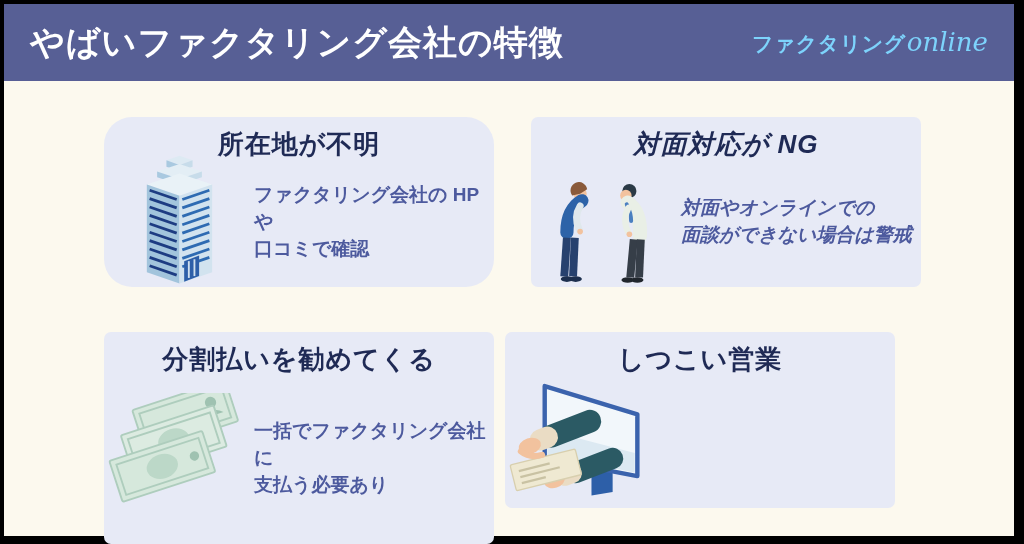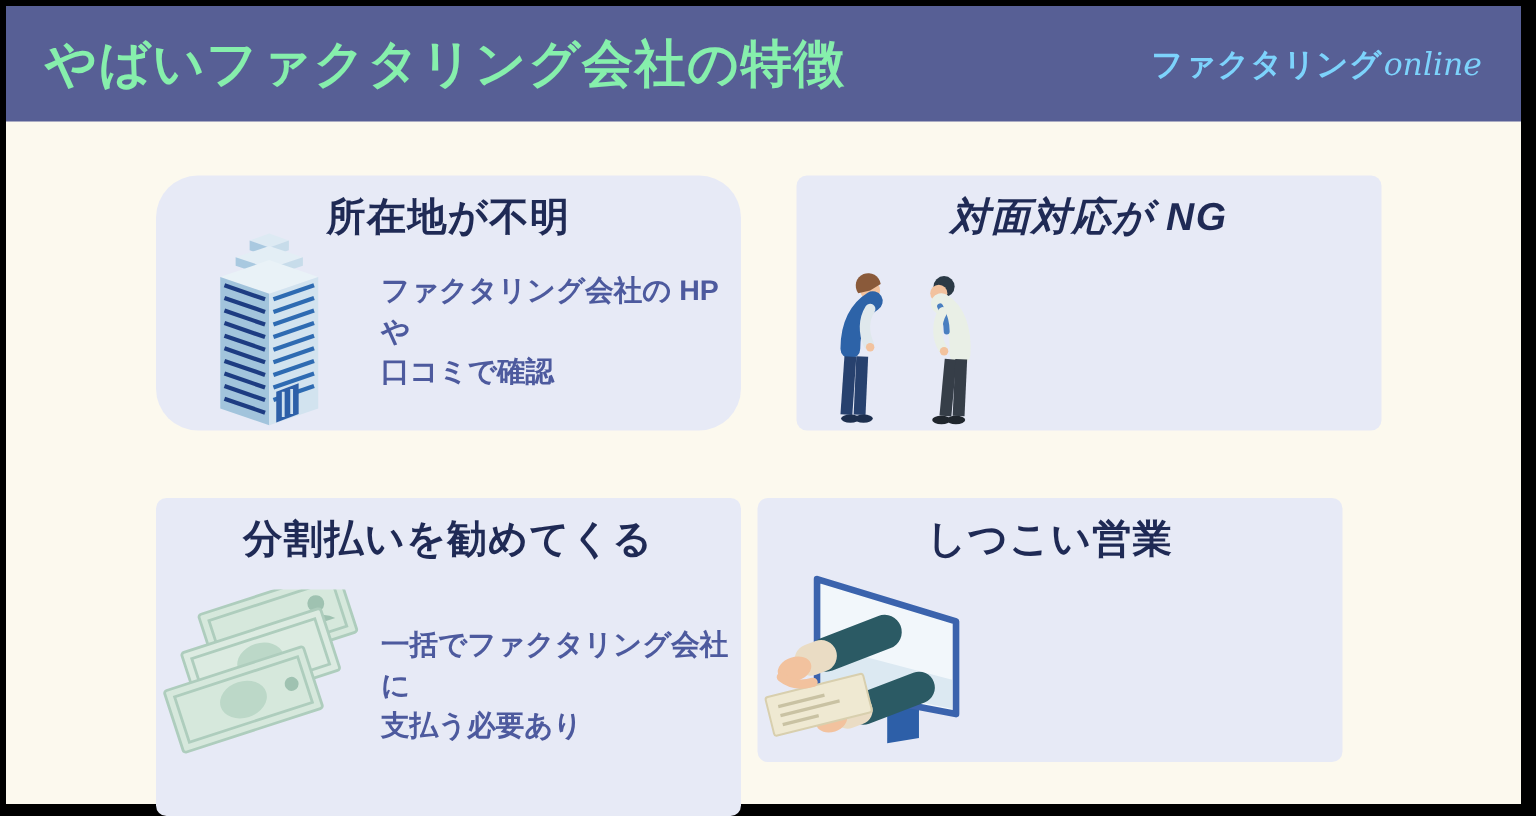--- a/index.html
+++ b/index.html
@@ -5,24 +5,24 @@
   html,body { margin:0; padding:0; }
   body { font-family:"Liberation Sans", sans-serif; }
 
   .stage { position:relative; width:1024px; height:544px; background:#000; overflow:hidden; }
   .inner { position:absolute; left:4px; top:4px; width:1010px; height:532px; background:#fcf9ee; }
 
   
   .header { position:absolute; left:0; top:0; width:100%; height:77px; background:#575f95;
             display:flex; align-items:center; justify-content:space-between;
             padding:0 26px; box-sizing:border-box; }
-  .header-title { color:#86efac; font-size:34px; font-weight:900; letter-spacing:1px; white-space:nowrap; }
+  .header-title { color:#ffffff; font-size:34px; font-weight:900; letter-spacing:1px; white-space:nowrap; }
   .logo { display:flex; align-items:baseline; color:#7dd3fc; white-space:nowrap; }
   .logo-main { font-size:21px; font-weight:800; letter-spacing:.5px; }
-  .logo-suffix { font-size:21px; font-style:italic; font-family:"DejaVu Serif", serif; margin-left:1px; }
+  .logo-suffix { font-size:26px; font-style:italic; font-family:"DejaVu Serif", serif; margin-left:1px; }
 
   
   .card { position:absolute; width:390px; background:#e7eaf6; border-radius:7px;
           box-sizing:border-box; padding-top:10px; }
   .card1 { left:100px; top:113px; height:170px;border-radius:28px; }
   .card2 { left:527px; top:113px; height:170px;font-style:italic; }
   .card3 { left:100px; top:328px; height:212px; }
   .card4 { left:501px; top:328px; height:176px; }
 
   .card-title { text-align:center; color:#1f2a55; font-size:26px; font-weight:800; letter-spacing:1px; }
@@ -121,20 +121,24 @@
             <path d="M99,54 C109,60 114,74 113,92" stroke="#e9efe6" stroke-width="16" fill="none" stroke-linecap="round"></path>
             <path d="M98,56 C101,62 103,68 103,75" stroke="#4a7fc0" stroke-width="4.5" fill="none" stroke-linecap="round"></path>
             <path d="M100,60 C95,68 95,80 100,88" stroke="#e9efe6" stroke-width="7" fill="none" stroke-linecap="round"></path>
             <circle cx="101" cy="90" r="3.2" fill="#f2c29e"></circle>
             <line x1="106" y1="96" x2="102" y2="139" stroke="#363e48" stroke-width="9"></line>
             <line x1="114" y1="96" x2="112" y2="139" stroke="#363e48" stroke-width="9"></line>
             <ellipse cx="99" cy="142" rx="7" ry="3.2" fill="#20262d"></ellipse>
             <ellipse cx="110" cy="142" rx="7" ry="3.2" fill="#20262d"></ellipse>
           </svg>
         </div>
+        <div class="card-body">
+          <span>対面やオンラインでの</span>
+          <span>面談ができない場合は警戒</span>
+        </div>
       </div>
     </div>
 
     <div class="card card3">
       <div class="card-title">分割払いを勧めてくる</div>
       <div class="card-row">
         <div class="icon-box">
           <svg width="150" height="128" viewBox="0 0 160 130">
             <g transform="rotate(-18 80 65)">
 

